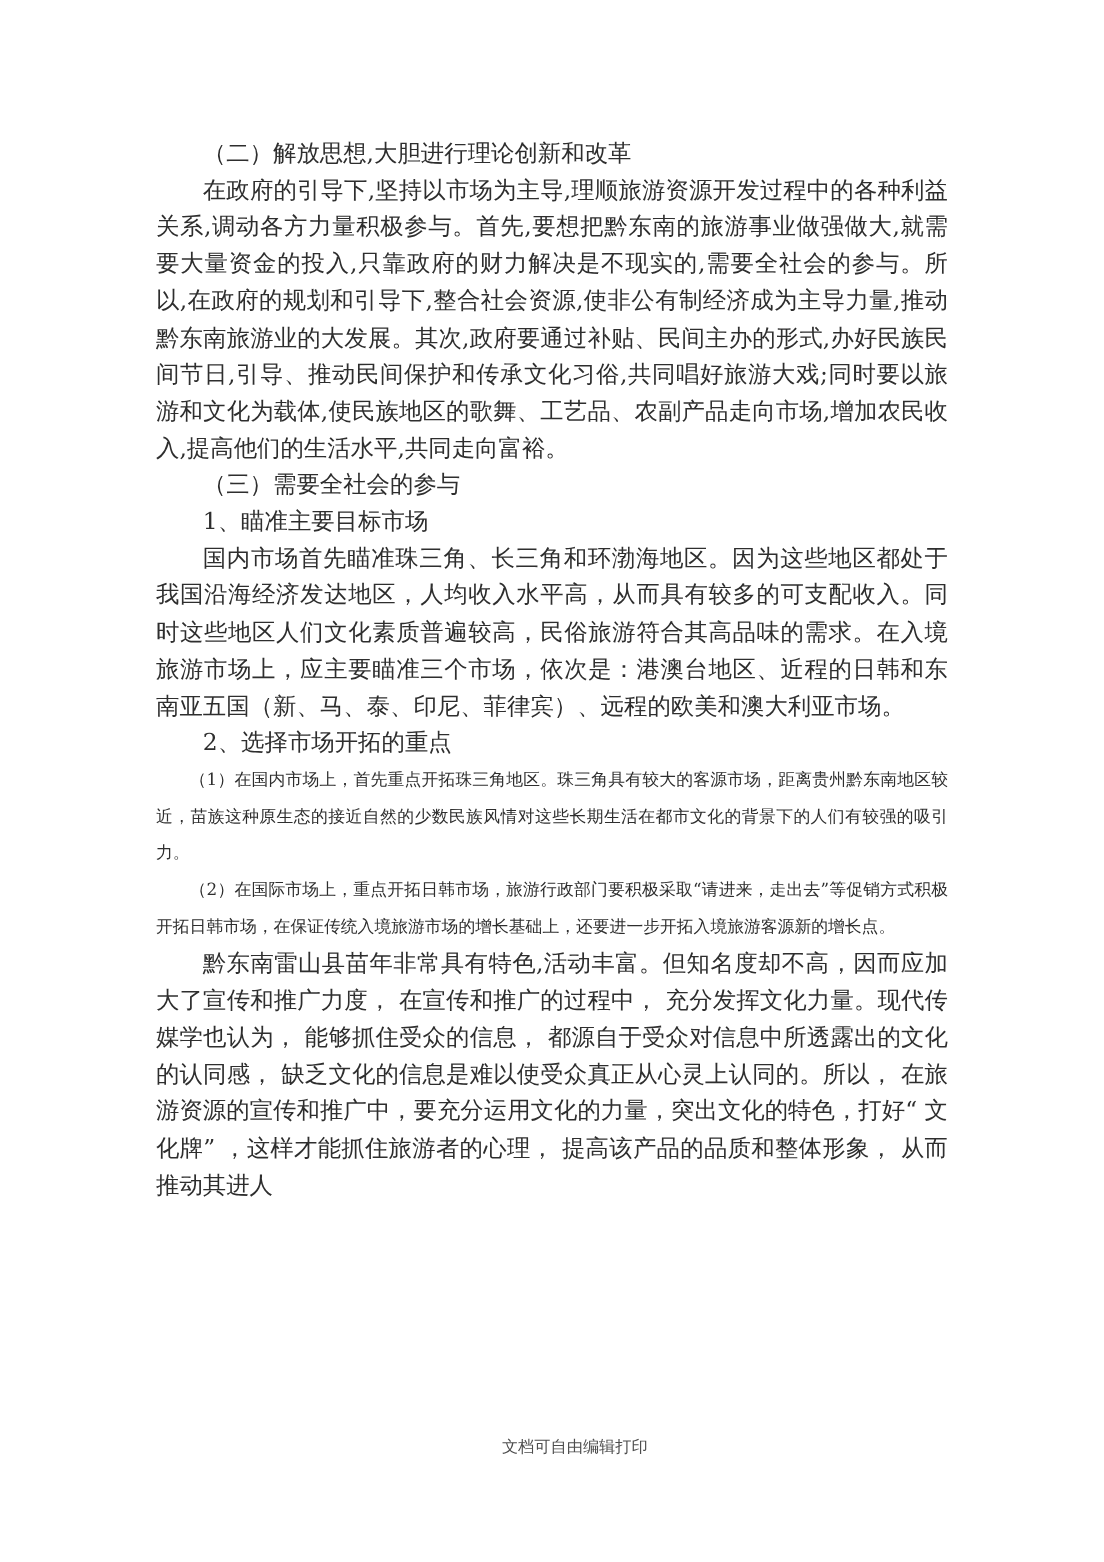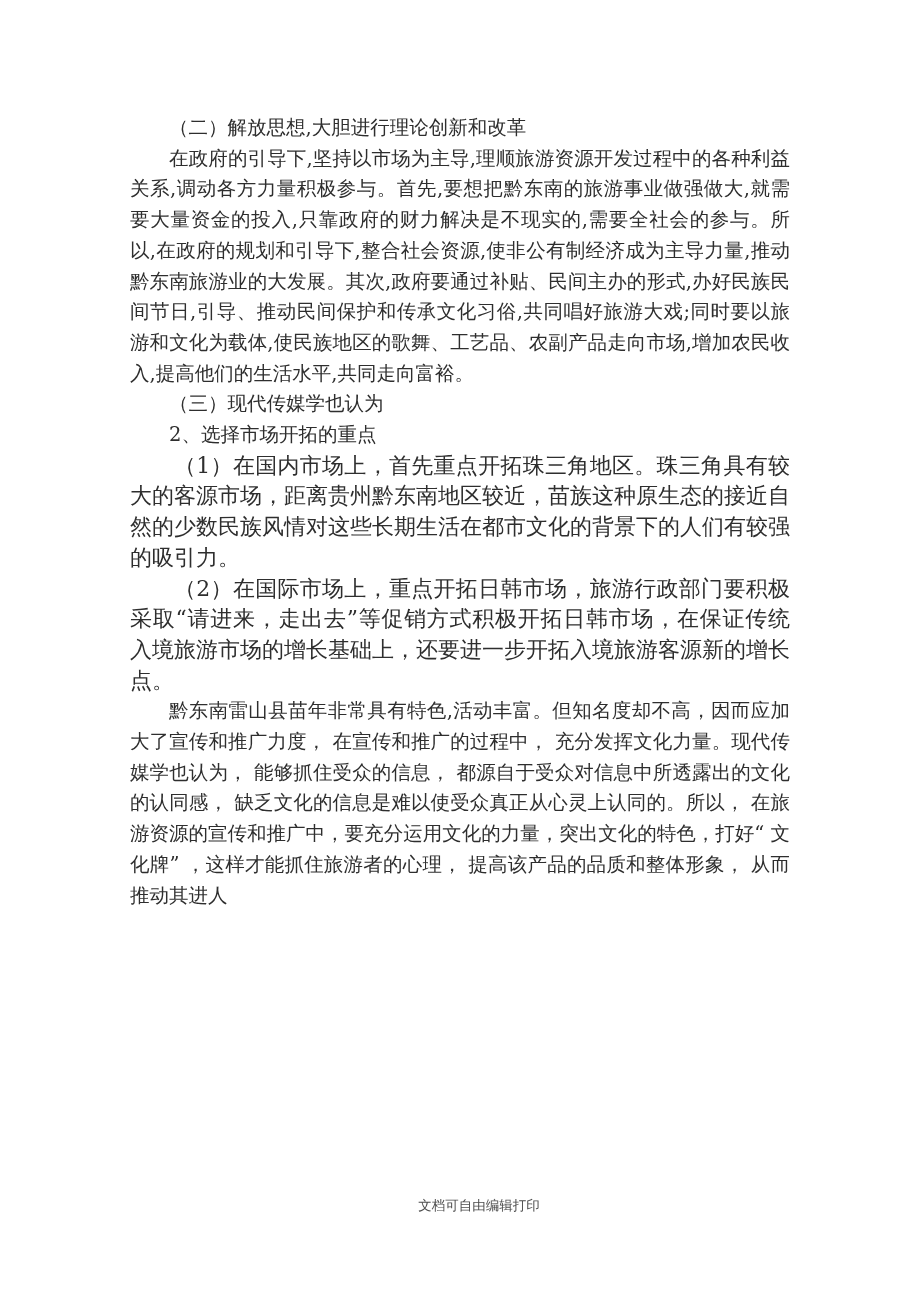--- a/index.html
+++ b/index.html
@@ -27,21 +27,21 @@
     padding: 0;
     text-align: justify;
     text-indent: 2em;
     word-break: break-all;
   }
   .para-main {
     font-size: 19.5px;
     line-height: 30.7px;
   }
   .para-small {
-    font-size: 22px;
+    font-size: 14px;
     line-height: 30.7px;
   }
   .footer {
     position: absolute;
     top: 1197px;
     left: 0;
     width: 920px;
     text-align: center;
     font-size: 13.5px;
     color: #4d4d4d;
@@ -49,21 +49,23 @@
     padding-left: 19px;
   }
 </style>
 </head>
 <body>
 
 <div class="page">
   <div class="content">
     <p class="para-main">（二）解放思想,大胆进行理论创新和改革</p>
     <p class="para-main">在政府的引导下,坚持以市场为主导,理顺旅游资源开发过程中的各种利益关系,调动各方力量积极参与。首先,要想把黔东南的旅游事业做强做大,就需要大量资金的投入,只靠政府的财力解决是不现实的,需要全社会的参与。所以,在政府的规划和引导下,整合社会资源,使非公有制经济成为主导力量,推动黔东南旅游业的大发展。其次,政府要通过补贴、民间主办的形式,办好民族民间节日,引导、推动民间保护和传承文化习俗,共同唱好旅游大戏;同时要以旅游和文化为载体,使民族地区的歌舞、工艺品、农副产品走向市场,增加农民收入,提高他们的生活水平,共同走向富裕。</p>
-    <p class="para-main">（三）现代传媒学也认为</p>
+    <p class="para-main">（三）需要全社会的参与</p>
+    <p class="para-main">1、瞄准主要目标市场</p>
+    <p class="para-main">国内市场首先瞄准珠三角、长三角和环渤海地区。因为这些地区都处于我国沿海经济发达地区，人均收入水平高，从而具有较多的可支配收入。同时这些地区人们文化素质普遍较高，民俗旅游符合其高品味的需求。在入境旅游市场上，应主要瞄准三个市场，依次是：港澳台地区、近程的日韩和东南亚五国（新、马、泰、印尼、菲律宾）、远程的欧美和澳大利亚市场。</p>
     <p class="para-main">2、选择市场开拓的重点</p>
     <p class="para-small">（1）在国内市场上，首先重点开拓珠三角地区。珠三角具有较大的客源市场，距离贵州黔东南地区较近，苗族这种原生态的接近自然的少数民族风情对这些长期生活在都市文化的背景下的人们有较强的吸引力。</p>
     <p class="para-small">（2）在国际市场上，重点开拓日韩市场，旅游行政部门要积极采取“请进来，走出去”等促销方式积极开拓日韩市场，在保证传统入境旅游市场的增长基础上，还要进一步开拓入境旅游客源新的增长点。</p>
     <p class="para-main">黔东南雷山县苗年非常具有特色,活动丰富。但知名度却不高，因而应加大了宣传和推广力度， 在宣传和推广的过程中， 充分发挥文化力量。现代传媒学也认为， 能够抓住受众的信息， 都源自于受众对信息中所透露出的文化的认同感， 缺乏文化的信息是难以使受众真正从心灵上认同的。所以， 在旅游资源的宣传和推广中，要充分运用文化的力量，突出文化的特色，打好“ 文化牌” ，这样才能抓住旅游者的心理， 提高该产品的品质和整体形象， 从而推动其进人</p>
   </div>
 
   <div class="footer">文档可自由编辑打印</div>
 </div>
 
 </body></html>

